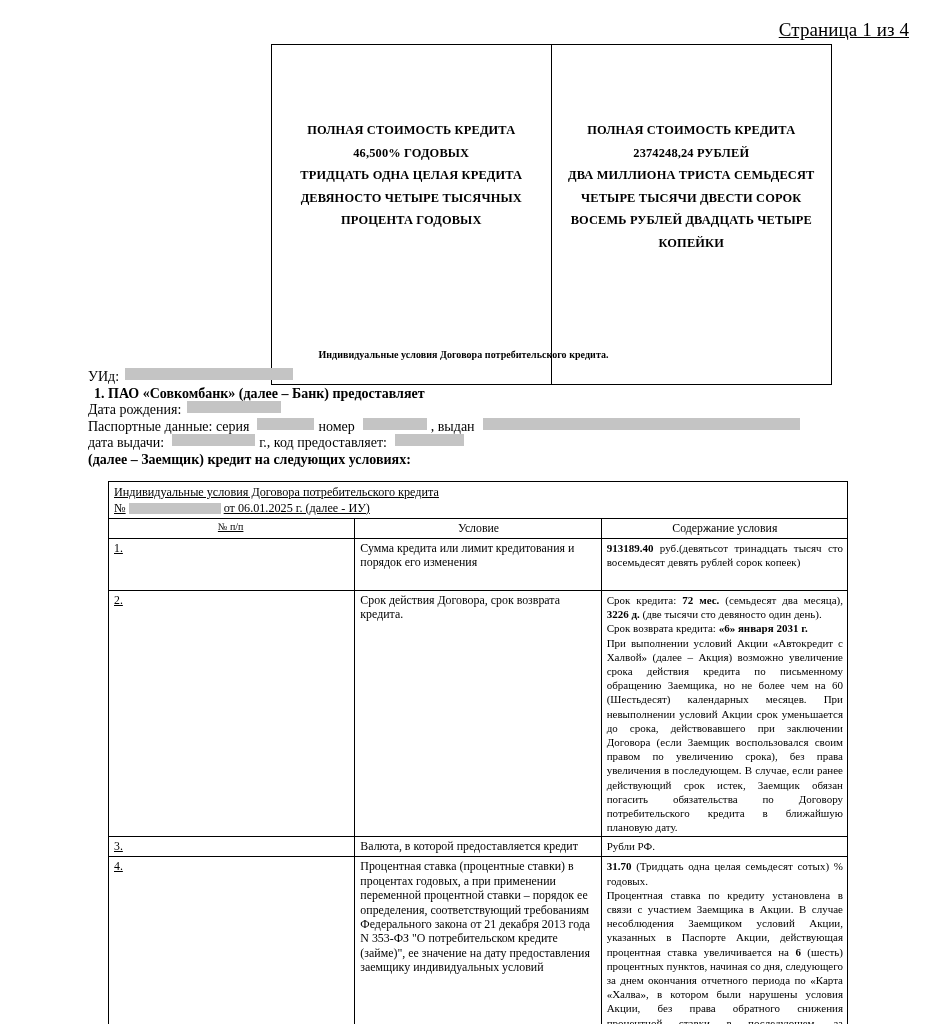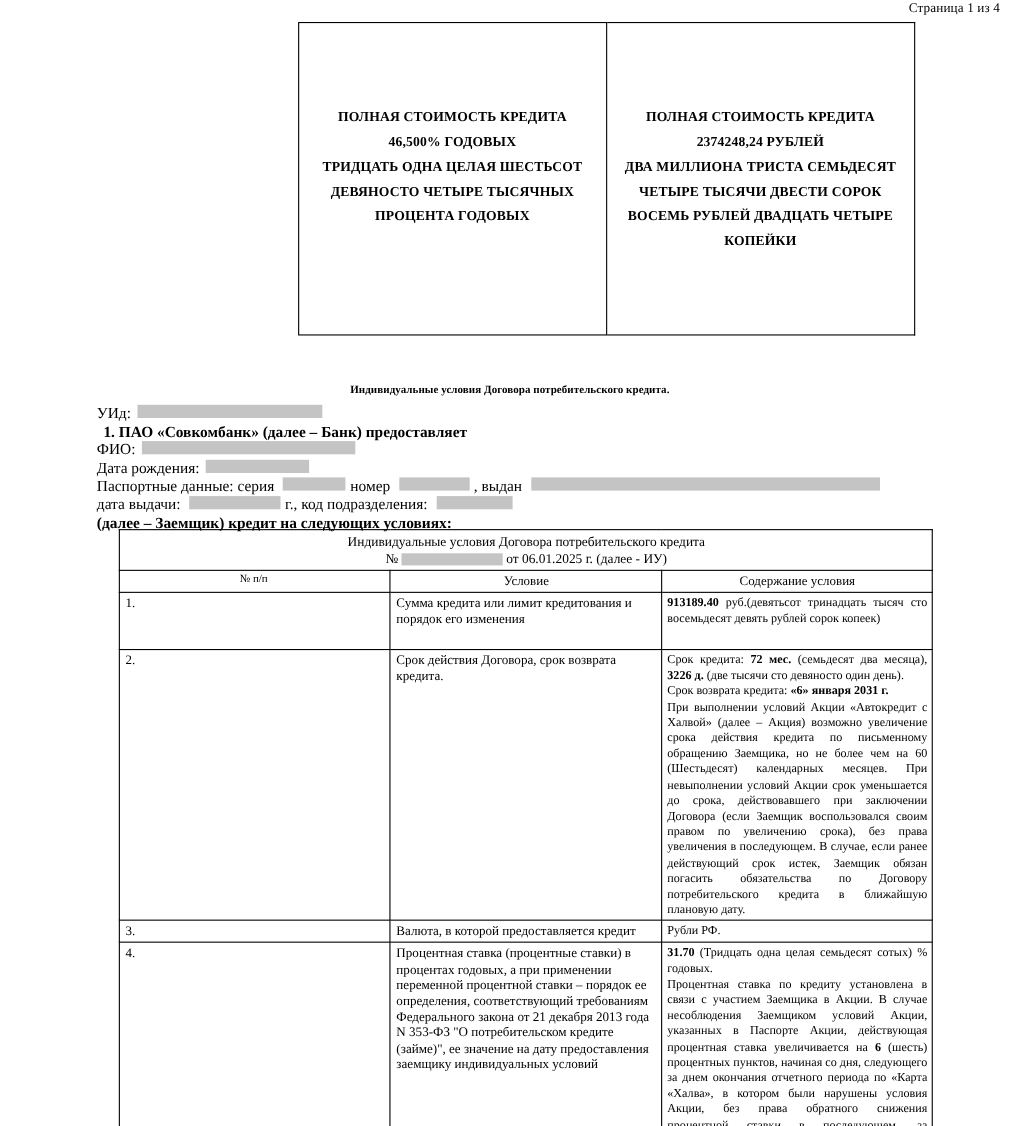--- a/index.html
+++ b/index.html
@@ -20,33 +20,34 @@
   .page {
     position: relative;
     width: 927px;
     height: 1024px;
     padding: 0;
   }
 
   
   .page-number {
     position: absolute;
-    top: 0;
+    top: 19px;
     right: 18px;
-    font-size: 12px;
+    font-size: 19px;
     letter-spacing: 0.1px;
+    text-decoration: underline;
   }
 
   
   .psk-wrap {
     position: absolute;
-    top: 20px;
+    top: 44px;
     left: 271px;
     width: 561px;
-    height: 285px;
+    height: 341px;
     display: flex;
   }
   .psk-box {
     flex: 0 0 50%;
     border: 1px solid #000;
     padding: 74px 14px 10px 14px;
     text-align: center;
   }
   .psk-box + .psk-box { border-left: none; }
   .psk-line {
@@ -112,35 +113,35 @@
     font-size: 11.6px;
     table-layout: fixed;
   }
   table.iu td, table.iu th {
     border: 1px solid #000;
     vertical-align: top;
     padding: 2px 4px 2px 5px;
     font-weight: normal;
   }
   .tbl-title-cell {
-    text-align: center;
     font-size: 12.2px;
     line-height: 16px;
     padding: 3px 4px 4px 4px;
+    text-decoration: underline;
   }
   .tbl-title-cell .sub {
     font-size: 12.2px;
   }
   .colhead {
     text-align: center;
     font-size: 11.8px;
     padding-top: 1px;
     padding-bottom: 1px;
   }
-  .c-num  { width: 36px; text-align: left; padding-left: 6px; }
+  .c-num  { width: 36px; text-align: left; padding-left: 6px; text-decoration: underline; }
   .c-cond { width: 175px; }
   .c-body { width: 529px; }
 
   .colhead.c-num { font-size: 10px; text-align: center; padding-left: 2px; }
 
   td.cell-num { font-size: 11.8px; text-align: left; padding-left: 6px; }
   td.cell-cond { font-size: 11.9px; line-height: 14.4px; }
   td.cell-body { font-size: 11px; line-height: 14.2px; text-align: justify; }
   td.cell-body p { margin: 0; }
   b { font-weight: bold; }
@@ -160,21 +161,21 @@
 
 <div class="page">
 
   <div class="page-number">Страница 1 из 4</div>
 
   <div class="psk-wrap">
 
     <div class="psk-box">
       <div class="psk-line">ПОЛНАЯ СТОИМОСТЬ КРЕДИТА</div>
       <div class="psk-line">46,500% ГОДОВЫХ</div>
-      <div class="psk-line">ТРИДЦАТЬ ОДНА ЦЕЛАЯ ШЕСТЬСОТ</div>
+      <div class="psk-line">ТРИДЦАТЬ ОДНА ЦЕЛАЯ КРЕДИТА</div>
       <div class="psk-line">ДЕВЯНОСТО ЧЕТЫРЕ ТЫСЯЧНЫХ</div>
       <div class="psk-line">ПРОЦЕНТА ГОДОВЫХ</div>
     </div>
 
     <div class="psk-box">
       <div class="psk-line">ПОЛНАЯ СТОИМОСТЬ КРЕДИТА</div>
       <div class="psk-line">2374248,24 РУБЛЕЙ</div>
       <div class="psk-line">ДВА МИЛЛИОНА ТРИСТА СЕМЬДЕСЯТ</div>
       <div class="psk-line">ЧЕТЫРЕ ТЫСЯЧИ ДВЕСТИ СОРОК</div>
       <div class="psk-line">ВОСЕМЬ РУБЛЕЙ ДВАДЦАТЬ ЧЕТЫРЕ</div>
@@ -187,43 +188,39 @@
 
   <div class="identity">
 
     <div class="id-row">
       <span class="lbl">УИд:</span>
       <span class="redact r-uid"></span>
     </div>
 
     <div class="id-row bold indent">1. ПАО «Совкомбанк» (далее – Банк) предоставляет</div>
 
-    <div class="id-row">
-      <span class="lbl">ФИО:</span>
-      <span class="redact r-fio"></span>
-    </div>
 
     <div class="id-row">
       <span class="lbl">Дата рождения:</span>
       <span class="redact r-dob"></span>
     </div>
 
     <div class="id-row">
       <span class="lbl">Паспортные данные: серия</span>
       <span class="redact r-ser"></span>
       <span class="lbl">номер</span>
       <span class="redact r-num"></span>
       <span class="lbl">, выдан</span>
       <span class="redact r-vyd"></span>
     </div>
 
     <div class="id-row">
       <span class="lbl">дата выдачи:</span>
       <span class="redact r-dv"></span>
-      <span class="lbl">г., код подразделения:</span>
+      <span class="lbl">г., код предоставляет:</span>
       <span class="redact r-kp"></span>
     </div>
 
     <div class="id-row bold">(далее – Заемщик) кредит на следующих условиях:</div>
 
   </div>
 
   <table class="iu">
     <tbody>
         <tr>

